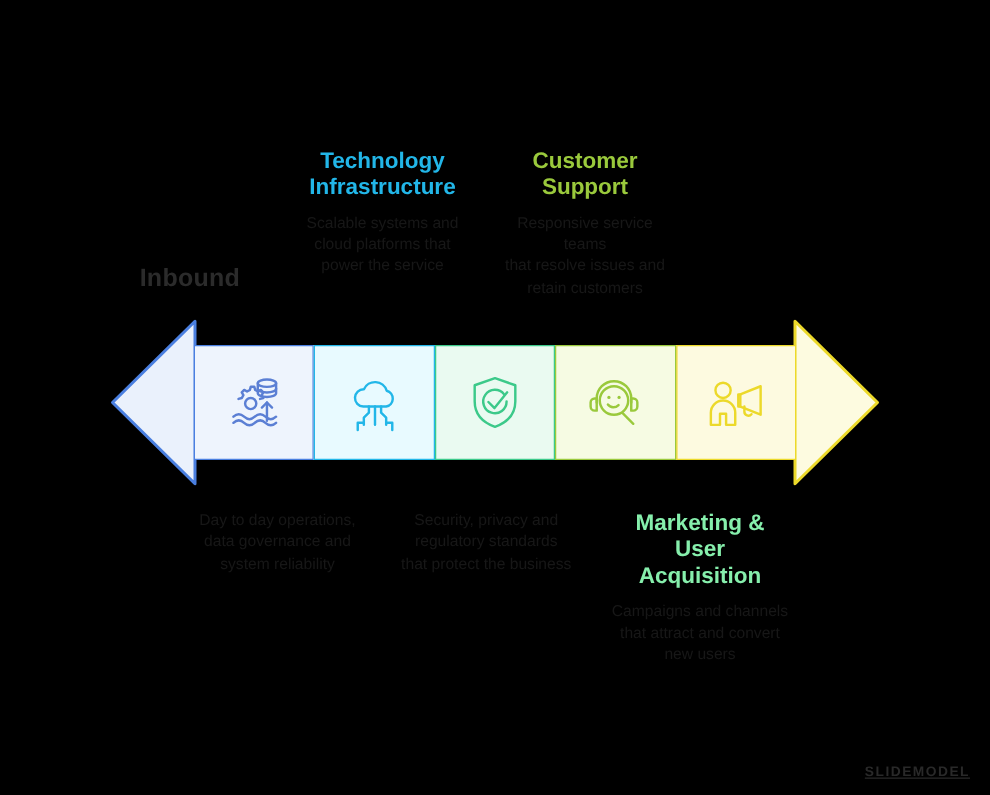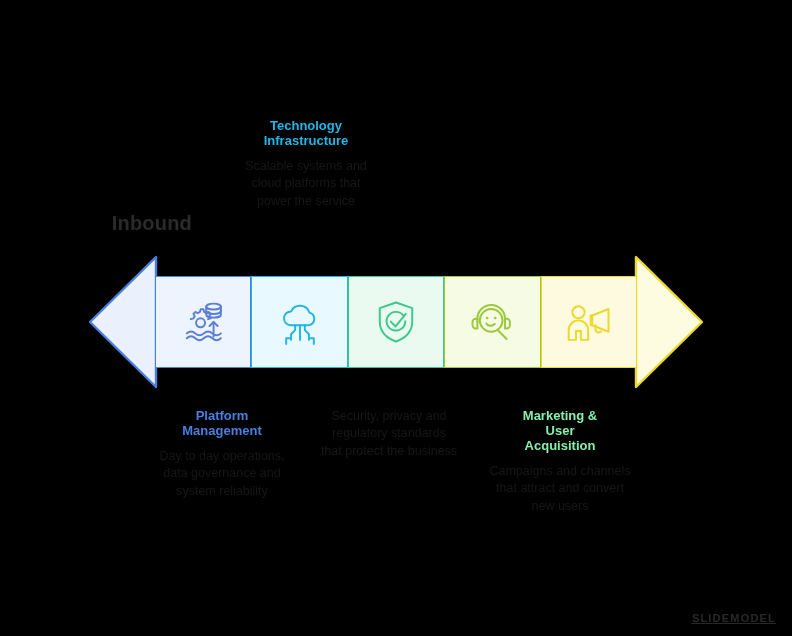--- a/index.html
+++ b/index.html
@@ -74,21 +74,21 @@
   .stage-box:last-child  { border-right-width: 1.6px; }
   .stage-icon { width: 52px; height: 52px; display: block; }
 
   
   .callout {
     position: absolute;
     text-align: center;
     box-sizing: border-box;
   }
   .callout-title {
-    font-size: 13px;
+    font-size: 18px;
     font-weight: bold;
     line-height: 1.16;
     margin: 0 0 10px 0;
     white-space: pre-line;
   }
   .callout-desc {
     font-size: 12.5px;
     line-height: 1.38;
     color: #171717;
     margin: 0;
@@ -200,24 +200,29 @@
   </div>
 
   <div class="callout" id="callout-technology-infrastructure">
     <p class="callout-title" style="color:#22b6e8">Technology
 Infrastructure</p>
     <p class="callout-desc">Scalable systems and
 cloud platforms that
 power the service</p>
   </div>
 
+  <div class="callout" id="callout-customer-support">
+    <p class="callout-title" style="color:#9ac93c">Customer
+Support</p>
+    <p class="callout-desc">Responsive service teams
+that resolve issues and
+retain customers</p>
+  </div>
 
   <div class="callout" id="callout-platform-management">
-    <p class="callout-title" style="color:#4a7fe0">Platform
-Management</p>
     <p class="callout-desc">Day to day operations,
 data governance and
 system reliability</p>
   </div>
 
   <div class="callout" id="callout-trust-compliance">
     <p class="callout-desc">Security, privacy and
 regulatory standards
 that protect the business</p>
   </div>

